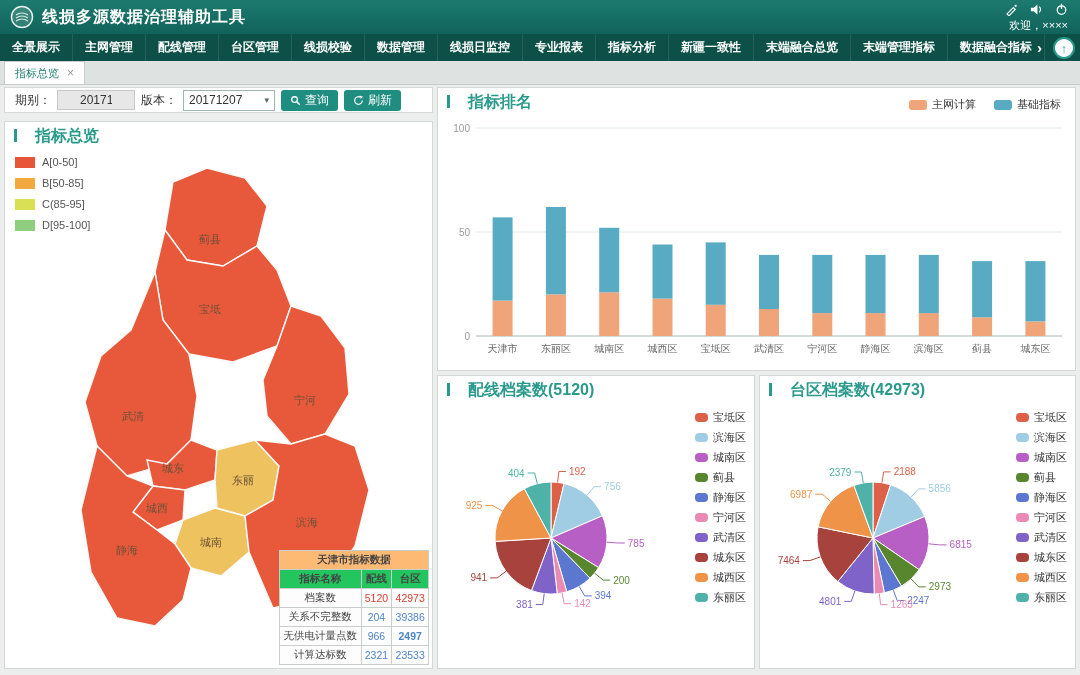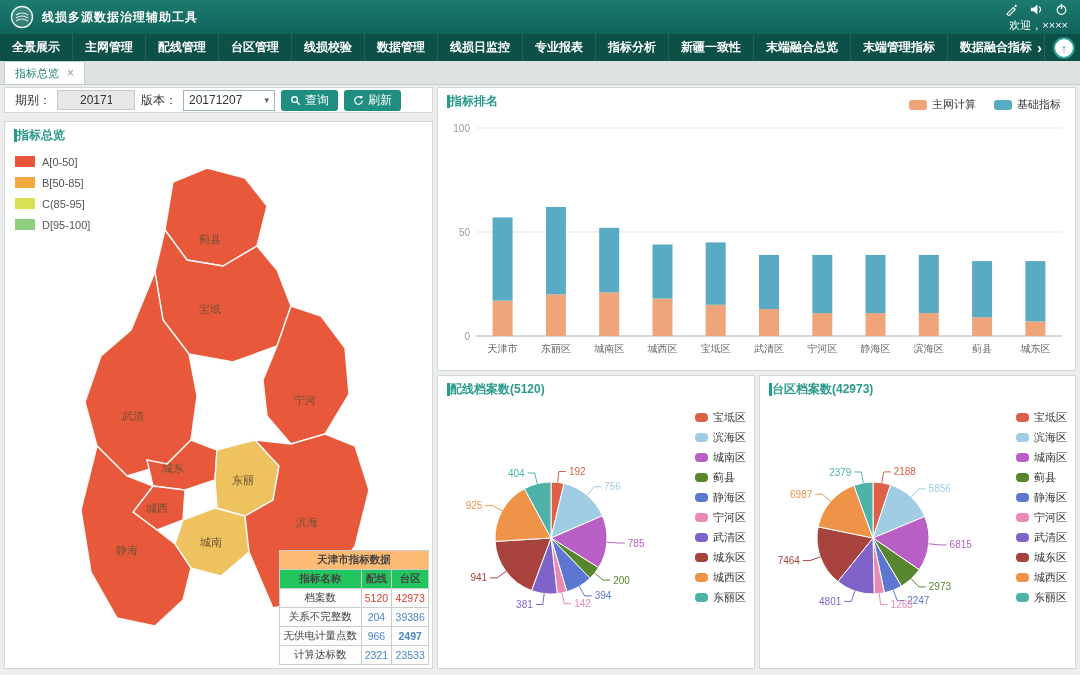--- a/index.html
+++ b/index.html
@@ -5,48 +5,48 @@
   :root{
     --accent:#2a9a8c; --header1:#1d7a6e; --header2:#10635a; --nav:#0c5048; --btn:#1f8e80;
   }
   *{margin:0;padding:0;box-sizing:border-box;}
   html,body{width:1080px;height:675px;}
   body{font-family:"Liberation Sans","DejaVu Sans",sans-serif;background:#c9cecd;position:relative;overflow:hidden;}
   .app{position:absolute;inset:0;width:1080px;height:675px;background:#eceeed;overflow:hidden;}
 
   .topbar{position:absolute;top:0;left:0;right:0;height:34px;background:linear-gradient(180deg,var(--header1),var(--header2));display:flex;align-items:center;padding:0 10px;z-index:4;}
   .logo{width:24px;height:24px;margin-right:8px;flex:0 0 auto;}
-  .app-title{color:#fff;font-size:12px;font-weight:bold;letter-spacing:1px;text-align:center;}
+  .app-title{color:#fff;font-size:16px;font-weight:bold;letter-spacing:1px;text-align:center;}
   .top-right{position:absolute;right:12px;top:3px;text-align:right;}
   .top-icons{display:flex;gap:12px;justify-content:flex-end;align-items:center;}
   .top-icons span{cursor:pointer;display:inline-flex;}
   .welcome{color:#fff;font-size:11px;margin-top:2px;}
 
   .navbar{position:absolute;top:34px;left:0;right:0;height:27px;background:var(--nav);display:flex;align-items:stretch;z-index:3;}
   .nav-item{color:#fff;font-size:12px;font-weight:bold;padding:0 12px;display:flex;align-items:center;cursor:pointer;border-right:1px solid rgba(255,255,255,.10);white-space:nowrap;}
   .nav-more{position:absolute;right:34px;top:0;height:27px;color:#fff;display:flex;align-items:center;font-size:15px;font-weight:bold;cursor:pointer;padding:0 4px;}
   .fab{position:absolute;top:37px;right:5px;width:22px;height:22px;border-radius:50%;background:#fff;border:2px solid var(--accent);color:var(--accent);font-size:13px;font-weight:bold;display:flex;align-items:center;justify-content:center;cursor:pointer;z-index:6;line-height:1;}
 
   .tabbar{position:absolute;top:61px;left:0;right:0;height:24px;background:#dee3e2;border-bottom:1px solid #c6cccb;display:flex;align-items:flex-end;padding-left:4px;z-index:2;}
   .tab{height:23px;background:#fff;border:1px solid #c6cccb;border-bottom:none;display:flex;align-items:center;gap:8px;padding:0 10px;font-size:11px;color:#1f7f72;cursor:pointer;}
   .tab-close{color:#999;font-size:12px;cursor:pointer;}
 
   .panel{position:absolute;background:#fff;border:1px solid #d4d8d7;}
-  .panel-title{position:absolute;top:7px;left:9px;font-size:12px;color:var(--accent);font-weight:bold;padding-left:0;border-left:3px solid var(--accent);line-height:13px;white-space:nowrap;z-index:2;}
+  .panel-title{position:absolute;top:7px;left:9px;font-size:16px;color:var(--accent);font-weight:bold;padding-left:18px;border-left:3px solid var(--accent);line-height:13px;white-space:nowrap;z-index:2;}
 
   #filter-box{left:4px;top:87px;width:429px;height:26px;display:flex;align-items:center;gap:6px;padding:0 10px;}
   .f-label{font-size:12px;color:#333;white-space:nowrap;}
   .f-input{width:78px;height:20px;background:#e7e7e7;border:1px solid #c9c9c9;font-size:12px;padding:0 22px;color:#333;font-family:inherit;}
   .f-select{width:92px;height:21px;border:1px solid #9fb6b2;background:#fff;font-size:12px;display:flex;align-items:center;justify-content:space-between;padding:0 5px;color:#333;cursor:pointer;}
   .caret{font-size:9px;color:#566;}
   .btn{height:21px;background:var(--btn);color:#fff;font-size:12px;border:none;border-radius:3px;padding:0 9px;display:flex;align-items:center;gap:4px;cursor:pointer;font-family:inherit;}
 
   #overview-panel{left:4px;top:121px;width:429px;height:548px;}
   #ov-legend{position:absolute;top:34px;left:10px;z-index:2;}
-  .ov-row{display:flex;gap:7px;margin-bottom:9px;}
+  .ov-row{display:flex;align-items:center;gap:7px;margin-bottom:9px;}
   .ov-swatch{width:20px;height:11px;display:inline-block;}
   .ov-label{font-size:11px;color:#555;}
   #map-svg{position:absolute;left:0;top:26px;width:429px;height:460px;overflow:visible;}
   #map-svg polygon{stroke:#fafaf8;stroke-width:1.4;cursor:pointer;}
   .map-label{font-size:11px;fill:#6d5038;}
 
   #stats-table{position:absolute;right:3px;bottom:3px;width:150px;border-collapse:collapse;background:#fdfdfd;z-index:3;}
   #stats-table td,#stats-table th{border:1px solid #c9cecd;font-size:10.5px;padding:2px 3px;text-align:center;color:#444;}
   #stats-table th{background:#22c55e;font-weight:bold;}
   .st-titlerow td{background:#fdba74;font-weight:bold;font-size:11px;}

